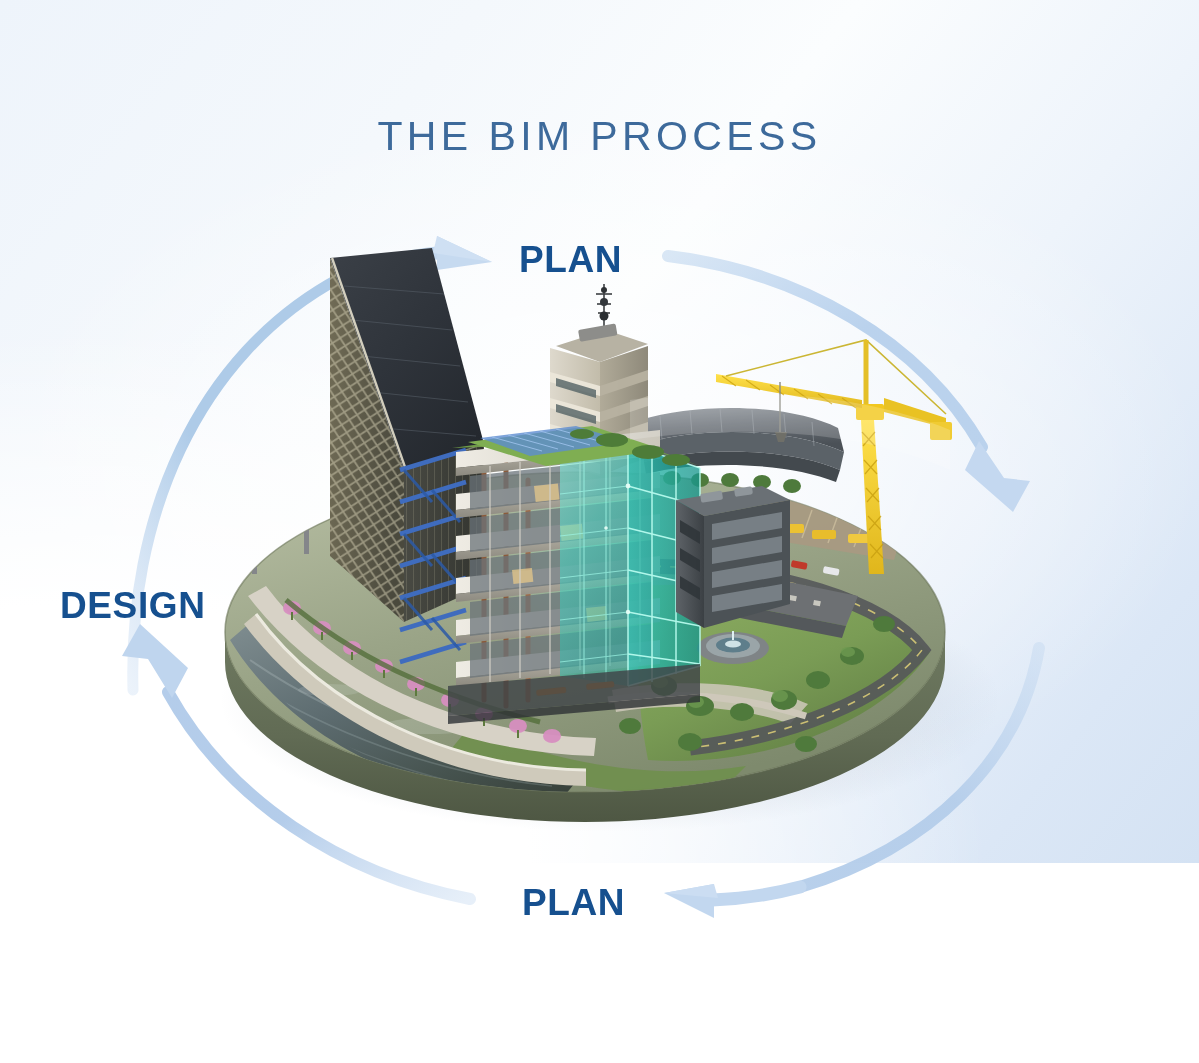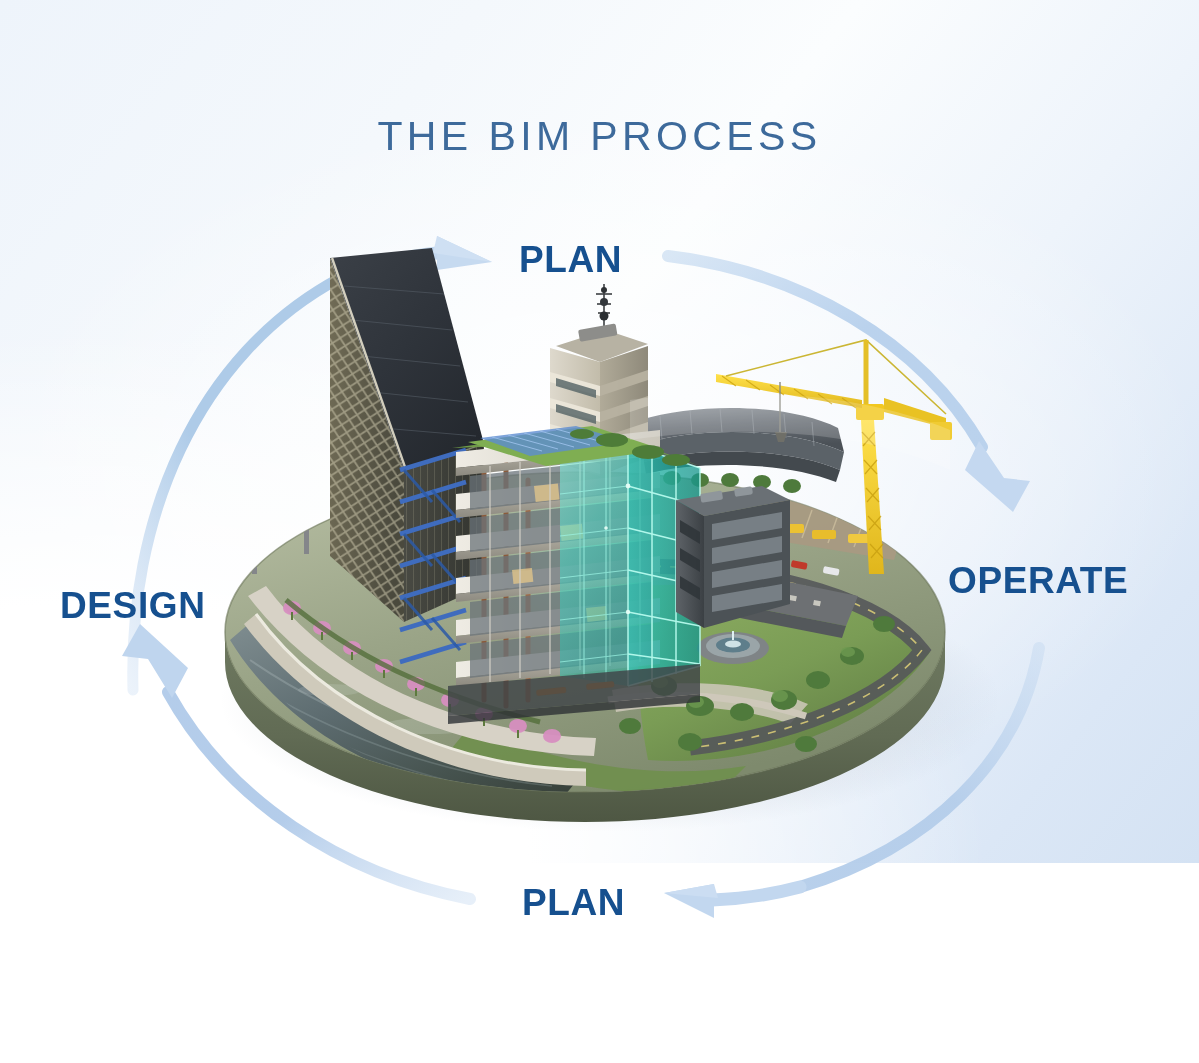--- a/index.html
+++ b/index.html
@@ -637,17 +637,16 @@
       <path d="M780 382 L 780 432" stroke="#8a8a80" stroke-width="1.4"></path>
       <path d="M775 432 L 787 432 L 784 442 L 778 442 Z" fill="#6f6f68"></path>
     </g>
 
     <path d="M630 400 C 740 386, 860 392, 950 430 L 950 470 C 860 430, 740 424, 630 440 Z" fill="#ffffff" opacity=".18"></path>
   </svg>
 
   <div class="title">THE BIM PROCESS</div>
 
   <div class="lbl lbl-build">PLAN</div>
-  <div class="lbl lbl-operate">OPERATE</div>
   <div class="lbl lbl-plan">PLAN</div>
   <div class="lbl lbl-design">DESIGN</div>
 
 </div>
 
 </body></html>

